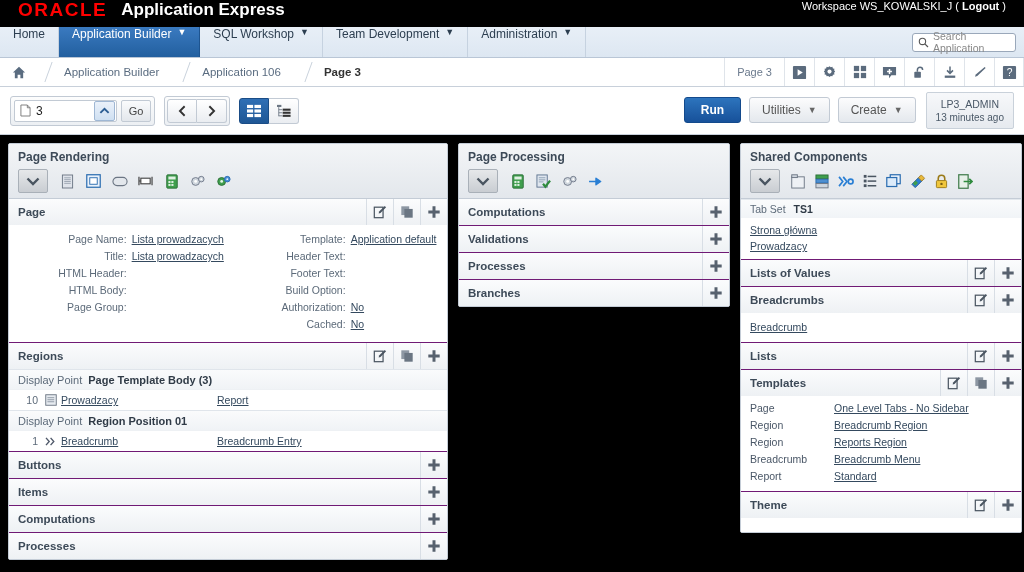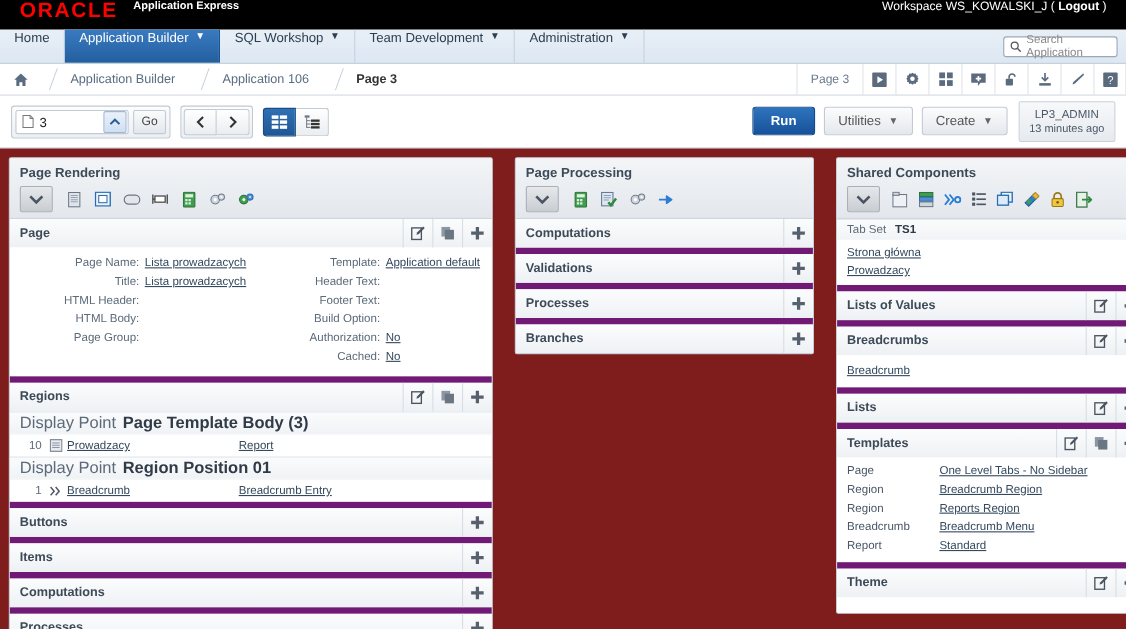--- a/index.html
+++ b/index.html
@@ -41,21 +41,21 @@
     top: 3px;
     height: 13px;
     border: 2px solid #ff0000;
     border-radius: 50%;
     border-left-color: transparent;
     border-right-color: transparent;
     display: none;
   }
   .apex-title {
     color: #ffffff;
-    font-size: 10px;
+    font-size: 17px;
     font-weight: bold;
     margin-left: 14px;
   }
   .topbar-right {
     margin-left: auto;
     color: #ffffff;
     font-size: 11px;
     padding-right: 8px;
   }
   .topbar-right .logout { font-weight: bold; color:#fff; text-decoration:none; }
@@ -259,22 +259,22 @@
     line-height: 1.35;
     font-size: 10px;
     color: #4a5867;
   }
   .userbox .uname { font-size: 10.5px; }
 
   
   .main {
     display: flex;
     padding: 8px;
-    gap: 20px;
-    background: #7f1d1d;
+    gap: 10px;
+    background: #000000;
     height: calc(572px - 27px - 31px - 29px - 48px);
   }
   .col-a { width: 440px; flex: none; }
   .col-b { width: 272px; flex: none; }
   .col-c { width: 282px; flex: none; }
 
   .panel {
     border: 1px solid #c4ccd6;
     background: #fff;
     border-radius: 2px;
@@ -304,21 +304,21 @@
   .pi.drop {
     width: 30px; height: 24px;
     background: linear-gradient(to bottom,#e6e8ea,#c9cdd2);
     border: 1px solid #a9b0b8;
     border-radius: 2px;
     margin-right: 2px;
   }
 
   
   .sec {
-    border-bottom: 6px solid #701a75;
+    border-bottom: 1px solid #701a75;
   }
   .sec:last-child { border-bottom: none; }
   .sec-head {
     display: flex;
     align-items: stretch;
     background: linear-gradient(to bottom,#fbfcfd,#eef1f4);
     min-height: 26px;
   }
   .sec-name {
     flex: 1;
@@ -356,21 +356,21 @@
   }
   .attr-val { width: 44%; color:#333; }
   .attr-val a { font-size: 10.5px; }
 
   
   .dp-row {
     display: flex; align-items: center;
     background: linear-gradient(to bottom,#fafbfc,#f0f3f6);
     border-top: 1px solid #e0e5eb;
     height: 20px;
-    font-size: 15px;
+    font-size: 11px;
     padding-left: 9px;
   }
   .dp-lab { color: #5c6a79; margin-right: 6px; }
   .dp-val { font-weight: bold; color: #303b47; }
   .item-row {
     display: flex; align-items: center;
     height: 21px;
     font-size: 10.5px;
     border-top: 1px solid #eef1f4;
     padding-left: 9px;

